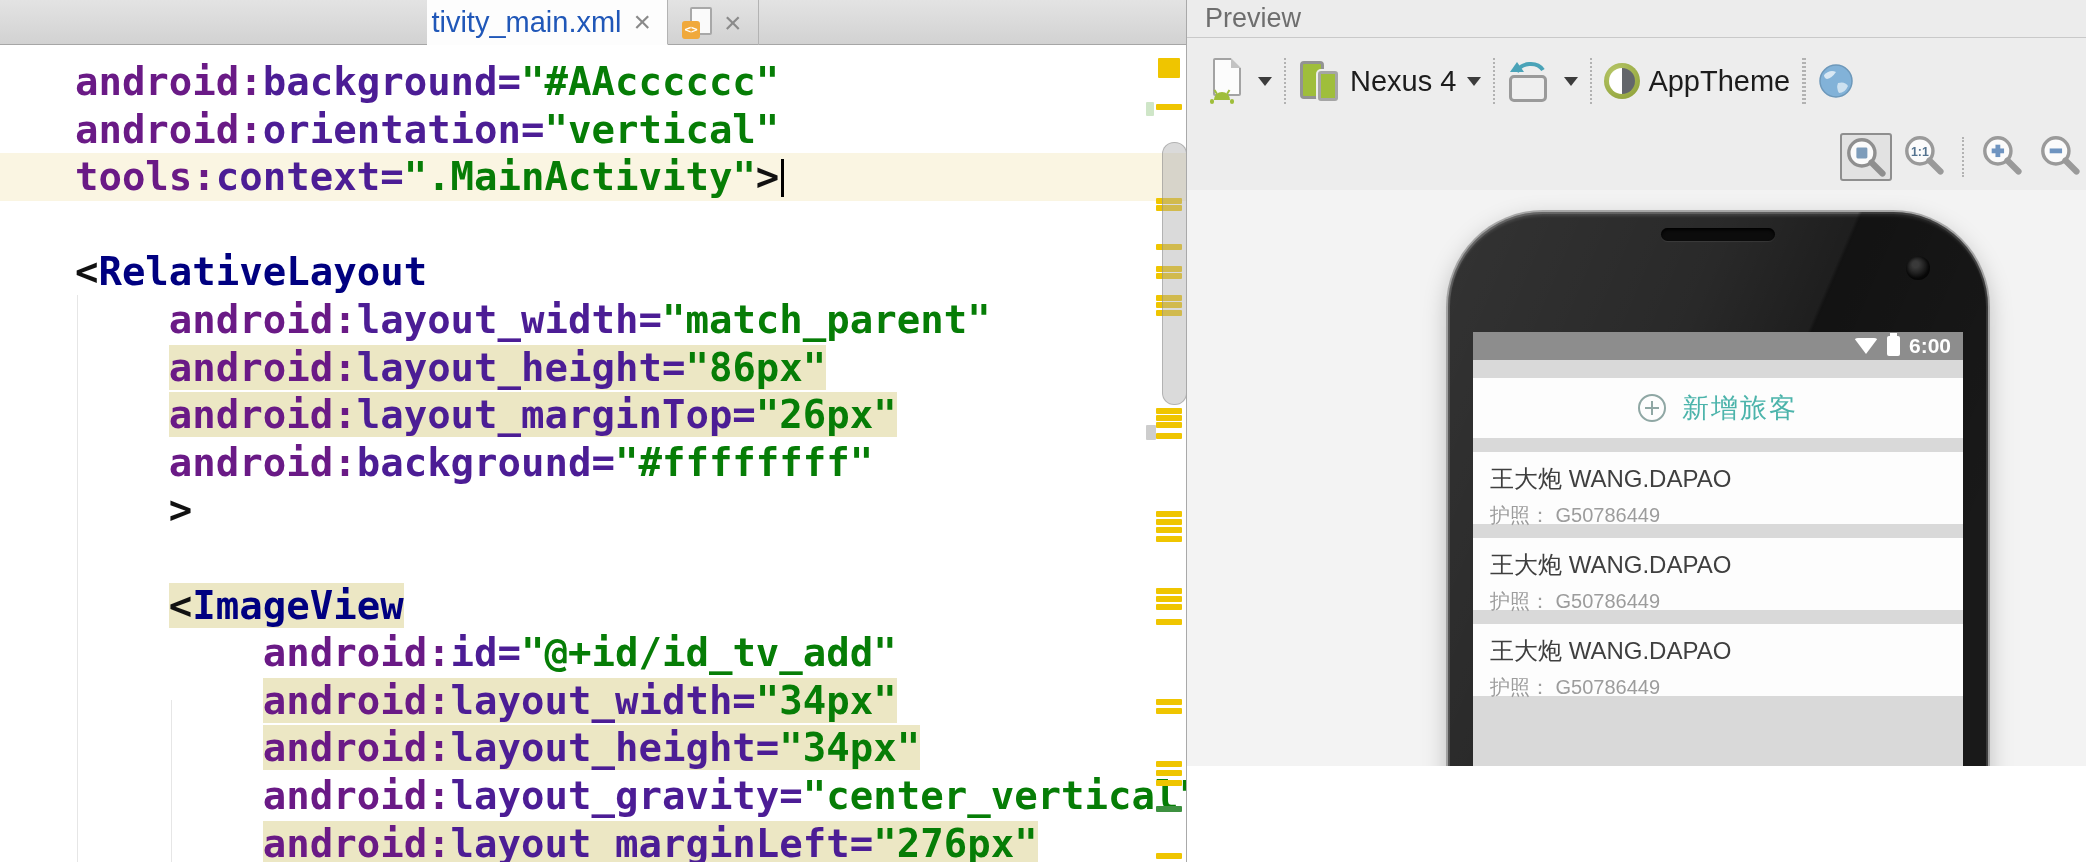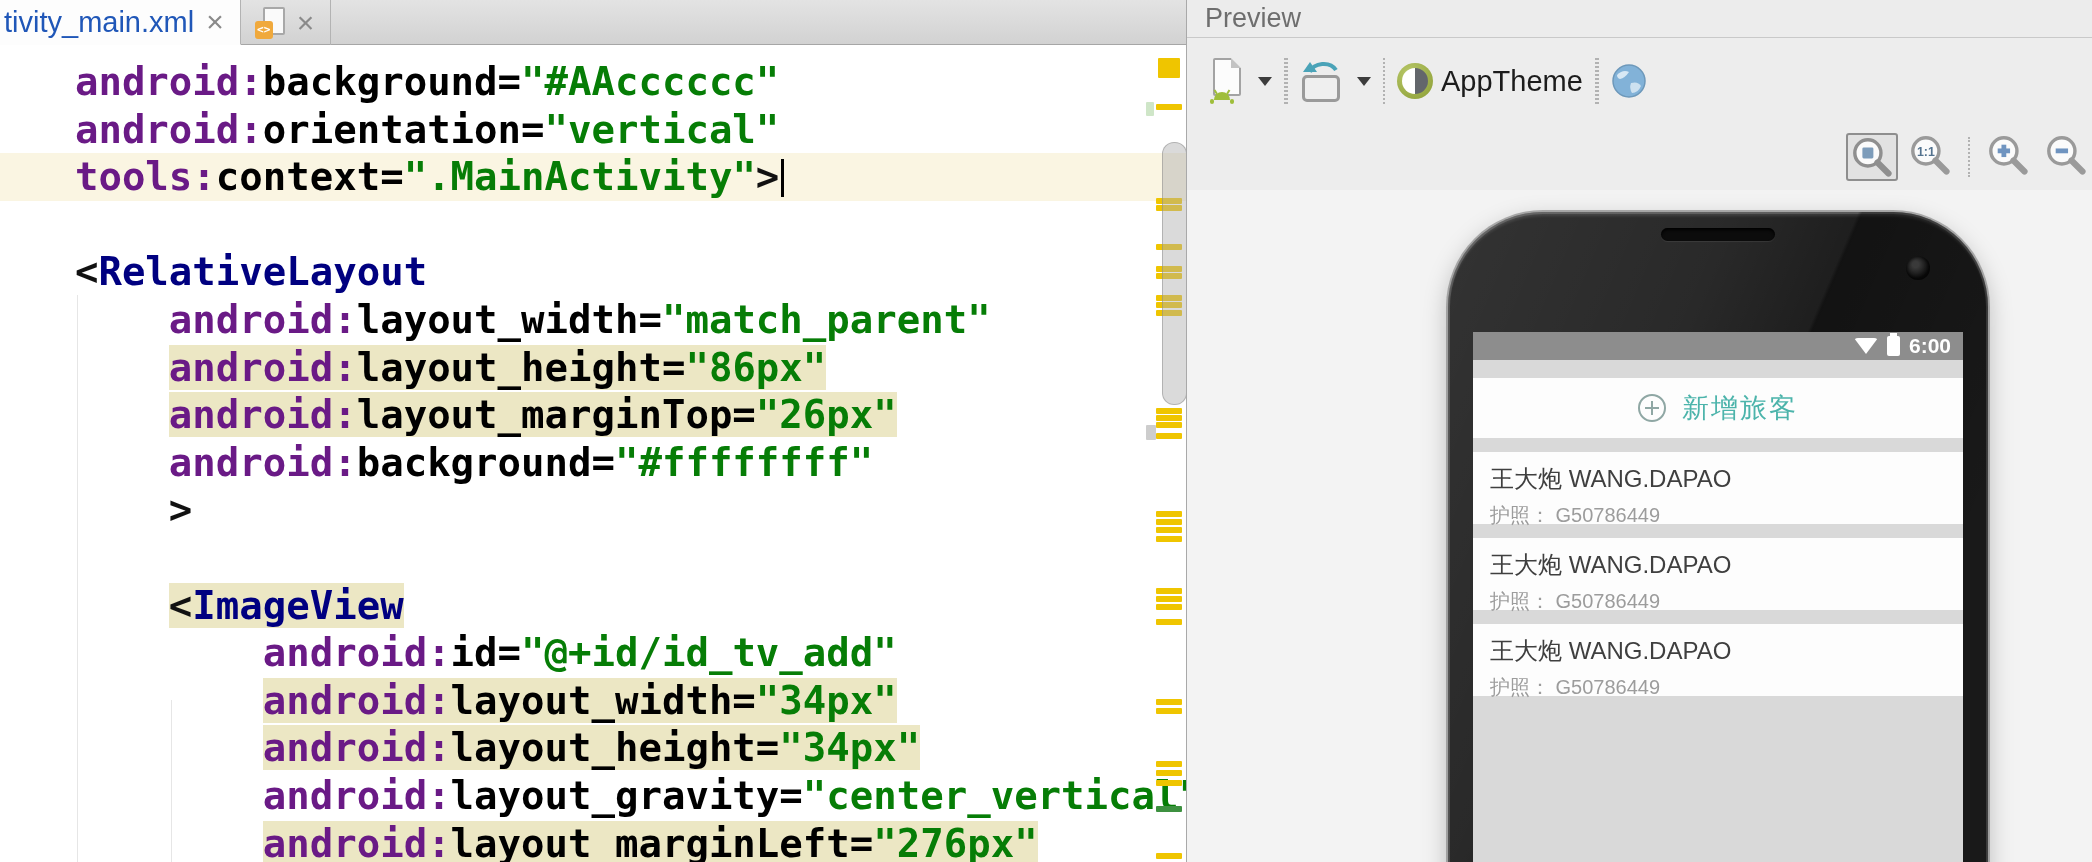--- a/index.html
+++ b/index.html
@@ -3,60 +3,60 @@
 <meta charset="utf-8">
 <style>
   * { margin:0; padding:0; box-sizing:border-box; }
   html,body { width:2092px; height:862px; overflow:hidden; background:#fff;
     font-family:"Liberation Sans", sans-serif; }
   #stage { position:relative; width:2092px; height:862px; overflow:hidden; }
 
   
   #editor { position:absolute; left:0; top:0; width:1186px; height:862px; background:#fff; }
   .tabbar { position:absolute; left:0; top:0; width:100%; height:45px;
-    background:linear-gradient(#e3e3e3,#d2d2d2); border-bottom:1px solid #a6a6a6; display:flex; z-index:30; }
+    background:linear-gradient(#e3e3e3,#d2d2d2); border-bottom:1px solid #a6a6a6; display:flex; z-index:30;justify-content:center; }
   .tab { display:flex; align-items:center; height:45px; padding:0 14px; gap:10px;
     border-right:1px solid #b3b3b3; font-size:29px; color:#262626; }
   .tab.active { background:#fdfdfd; border-bottom:1px solid #fdfdfd; margin-bottom:-1px; padding-left:4px; }
   .tab.active .tab-label { color:#2057b8; }
   .tab-close { color:#8a8a8a; font-size:30px; line-height:30px; padding:0 2px; cursor:pointer; }
   .xml-file-icon { position:relative; width:30px; height:32px; flex:0 0 auto; }
   .xml-page { position:absolute; right:0; top:0; width:22px; height:28px; background:#fafafa;
     border:2px solid #a8a8a8; border-radius:2px; }
   .xml-badge { position:absolute; left:0; bottom:0; width:18px; height:18px; background:#f0a93c;
     border-radius:3px; color:#fff; font-size:11px; font-weight:bold; text-align:center; line-height:18px;
     font-family:"DejaVu Sans Mono", monospace; }
 
   #code-area { position:absolute; left:0; top:45px; width:1186px; bottom:0; overflow:hidden; background:#fff; }
   #code { margin-left:-19px; padding-top:13px; font-family:"DejaVu Sans Mono", monospace;
     font-weight:bold; font-size:39px; line-height:47.6px; white-space:pre; }
   .code-line { height:47.6px; }
   .caret-row { background:#faf5e2; }
   .tok-ns   { color:#6a1a86; }
-  .tok-name { color:#000000; }
+  .tok-name { color:#4c1d95; }
   .tok-val  { color:#067d06; }
   .tok-tag  { color:#000080; }
   .tok-br   { color:#111111; }
   .hl { background:#ece7c4; }
   .caret { display:inline-block; width:3px; height:38px; background:#000; vertical-align:-7px; margin-left:2px; }
   .indent-guide { position:absolute; width:1px; background:#e6e6e6; z-index:1; }
   #guide1 { left:77px; top:250px; bottom:0; }
   #guide2 { left:171px; top:655px; bottom:0; }
 
   
   #stripe { position:absolute; left:1150px; top:45px; width:36px; bottom:0; z-index:20; }
   .stripe-mark { position:absolute; border-radius:1px; }
   #scroll-thumb { position:absolute; left:1162px; top:142px; width:25px; height:263px;
     background:rgba(172,172,172,0.45); border:1px solid rgba(130,130,130,0.45); border-radius:12px; z-index:21; }
 
   
   #divider { position:absolute; left:1186px; top:0; width:1px; height:862px; background:#a9a9a9; z-index:40; }
 
   
-  #preview { position:absolute; left:1187px; top:0; right:0; height:862px; background:#ededed; }
+  #preview { position:absolute; left:1187px; top:0; right:6px; height:766px; background:#ededed; }
   .pv-header { height:38px; background:#ececec; border-bottom:1px solid #c9c9c9;
     display:flex; align-items:center; padding-left:18px; font-size:27px; color:#6e6e6e; }
   .pv-toolbar { position:absolute; left:0; top:38px; right:0; height:86px; display:flex;
     align-items:center; padding-left:10px; }
   .tb-group { display:flex; align-items:center; gap:8px; padding:0 12px; }
   .tb-label { font-size:29px; color:#1c1c1c; white-space:nowrap; }
   .dd-arrow { width:0; height:0; border-left:7px solid transparent; border-right:7px solid transparent;
     border-top:9px solid #3c3c3c; margin-left:3px; }
   .tb-sep { width:0; height:46px; border-left:2px dotted #b2b2b2; }
 
@@ -211,20 +211,28 @@
             <line x1="8" y1="8" x2="5.5" y2="4" stroke="#9fbe3b" stroke-width="2"></line>
             <line x1="18" y1="8" x2="20.5" y2="4" stroke="#9fbe3b" stroke-width="2"></line>
             <rect x="1" y="13" width="4" height="5" rx="2" fill="#9fbe3b"></rect>
             <rect x="21" y="13" width="4" height="5" rx="2" fill="#9fbe3b"></rect>
           </svg>
         </span>
         <span class="dd-arrow"></span>
       </div>
       <div class="tb-sep"></div>
 
+      <div class="tb-group">
+        <span class="device-icon">
+          <span class="dev-back"></span>
+          <span class="dev-front"></span>
+        </span>
+        <span class="tb-label">Nexus 4</span>
+        <span class="dd-arrow"></span>
+      </div>
       <div class="tb-sep"></div>
 
       <div class="tb-group">
         <span class="rotate-icon">
           <span class="rot-frame"></span>
           <svg width="44" height="22" viewBox="0 0 44 22">
             <path d="M10 14 A 14 11 0 0 1 36 12" fill="none" stroke="#4aa3b8" stroke-width="4"></path>
             <polygon points="3,14 17,14 10,4" fill="#4aa3b8"></polygon>
           </svg>
         </span>

